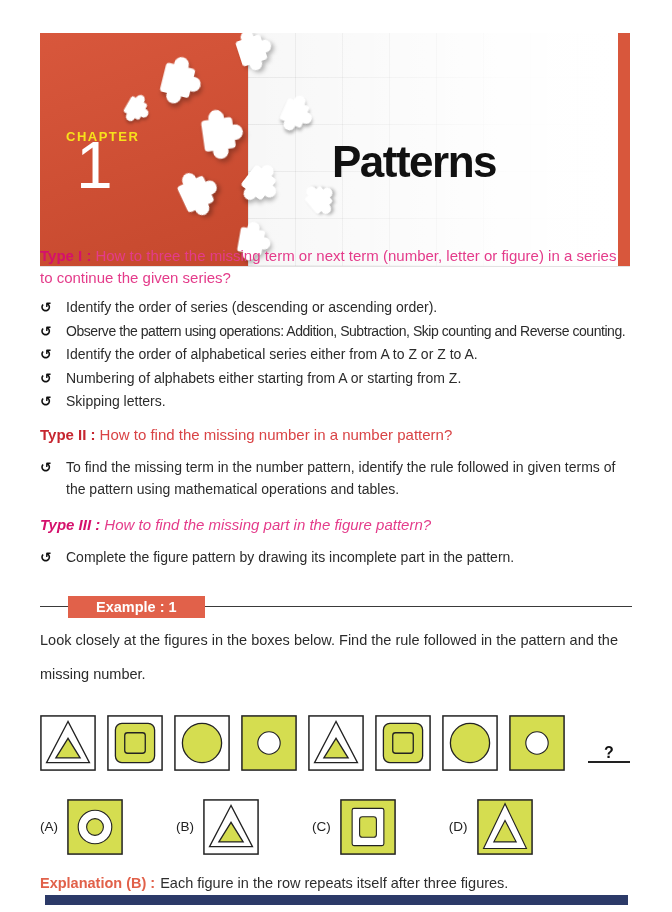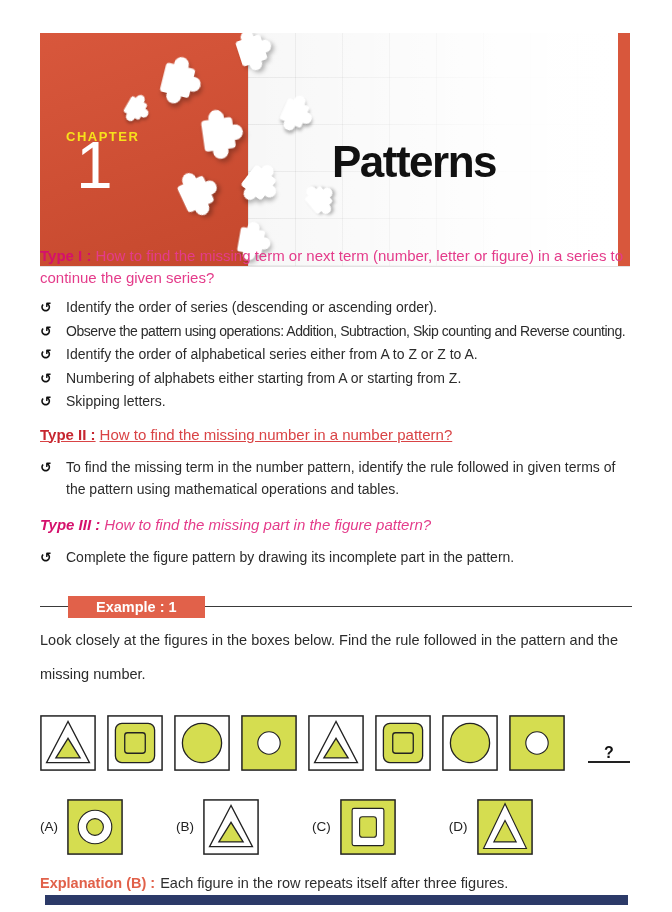--- a/index.html
+++ b/index.html
@@ -54,21 +54,21 @@
   .bullets{list-style:none;margin:10px 0 0 0;padding:0;}
   .bullets li{
     display:flex;align-items:flex-start;
     font-size:14px;line-height:16.5px;margin-bottom:7px;color:#2b2b2b;
   }
   .bullets li .glyph{
     width:26px;flex:0 0 26px;font-weight:bold;font-size:14px;color:#111;
   }
   .bullets li.tight .btext{letter-spacing:-0.45px;}
   .bullets.wide li{line-height:22px;margin-bottom:4px;}
-  .sec2{margin-top:14px;text-decoration:underline;}
+  .sec2{margin-top:14px;}
   .sec3{margin-top:14px;font-style:italic;}
 
   
   .example-rule{position:relative;margin-top:38px;height:0;border-top:1.6px solid #3a3a3a;}
   .example-badge{
     position:absolute;left:28px;top:-11px;
     color:#fff;font-weight:bold;font-size:14.5px;
     padding:3px 28px;
   }
   .question{margin-top:16px;font-size:14.5px;line-height:34px;color:#2b2b2b;}
@@ -121,21 +121,21 @@
     </svg>
     <div class="accent-strip" style="background: rgb(216, 87, 60);"></div>
     <div class="chapter-label" style="color: rgb(247, 225, 27);">CHAPTER</div>
     <div class="chapter-number">1</div>
     <div class="banner-title">Patterns</div>
   </div>
 
   <div class="content">
 
     <p class="type-heading" style="color: rgb(228, 59, 138);">
-      <span class="tlabel" style="color: rgb(213, 16, 108);">Type I :</span><span>How to find the missing term or next term (number, letter or figure) in a series to continue the given series?</span>
+      <span class="tlabel" style="color: rgb(213, 16, 108);">Type I :</span><span>How to three the missing term or next term (number, letter or figure) in a series to continue the given series?</span>
     </p>
     <ul class="bullets">
       <li>
         <span class="glyph">↺</span>
         <span class="btext">Identify the order of series (descending or ascending order).</span>
       </li>
       <li class="tight">
         <span class="glyph">↺</span>
         <span class="btext">Observe the pattern using operations: Addition, Subtraction, Skip counting and Reverse counting.</span>
       </li>

